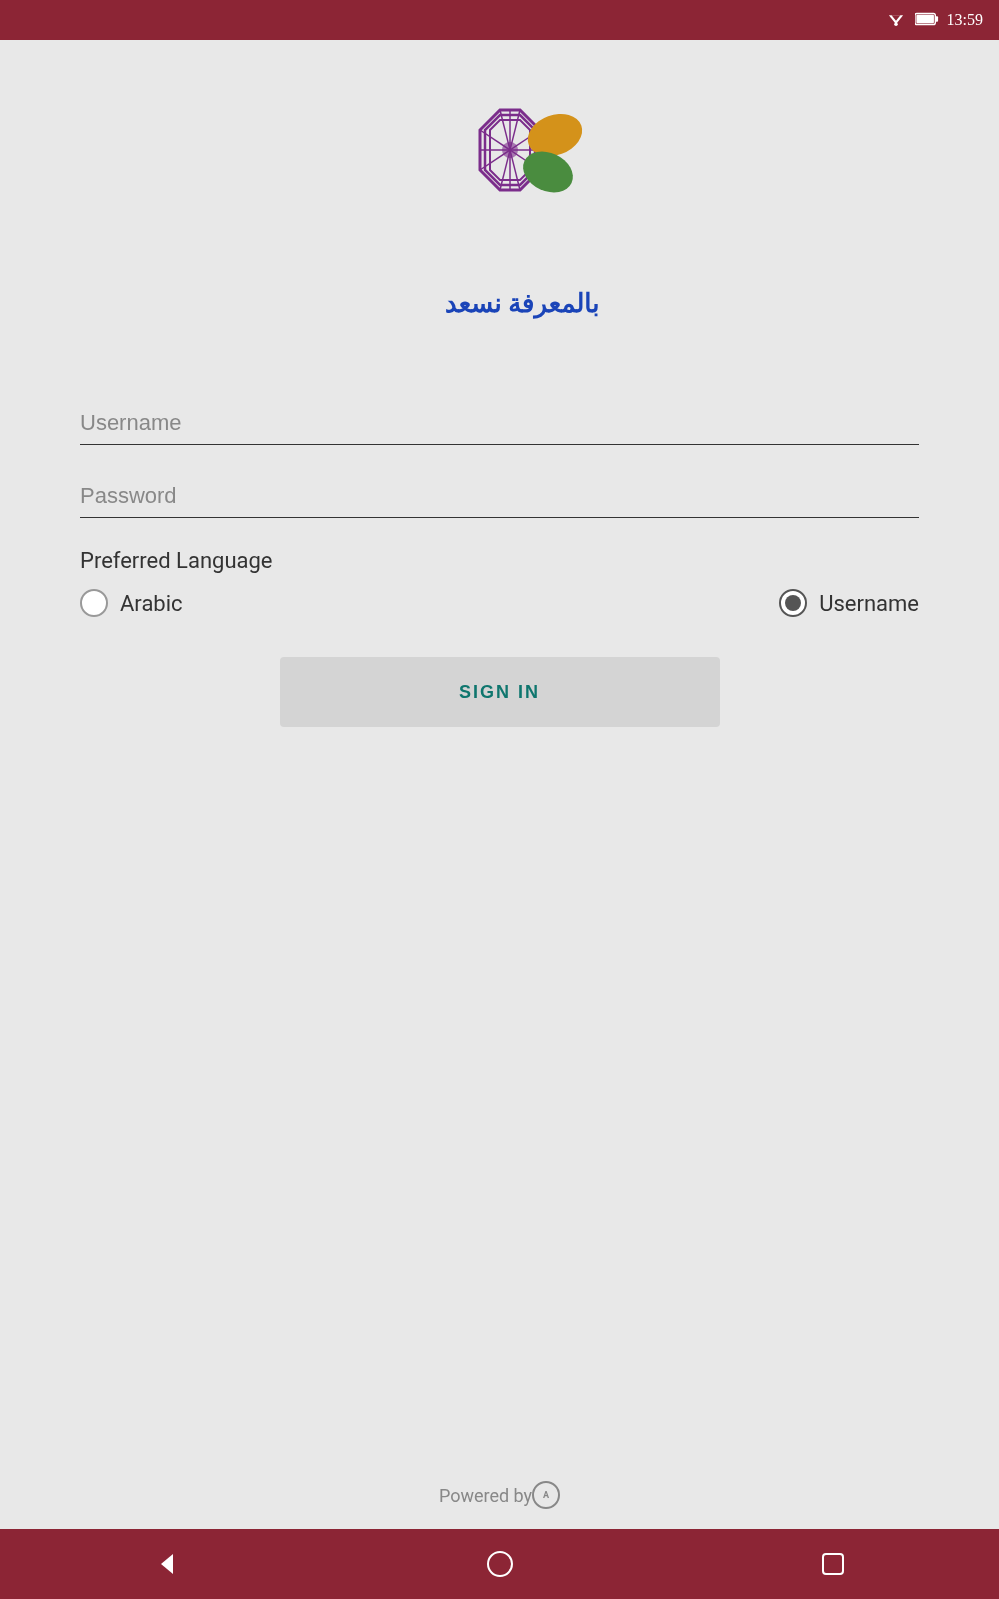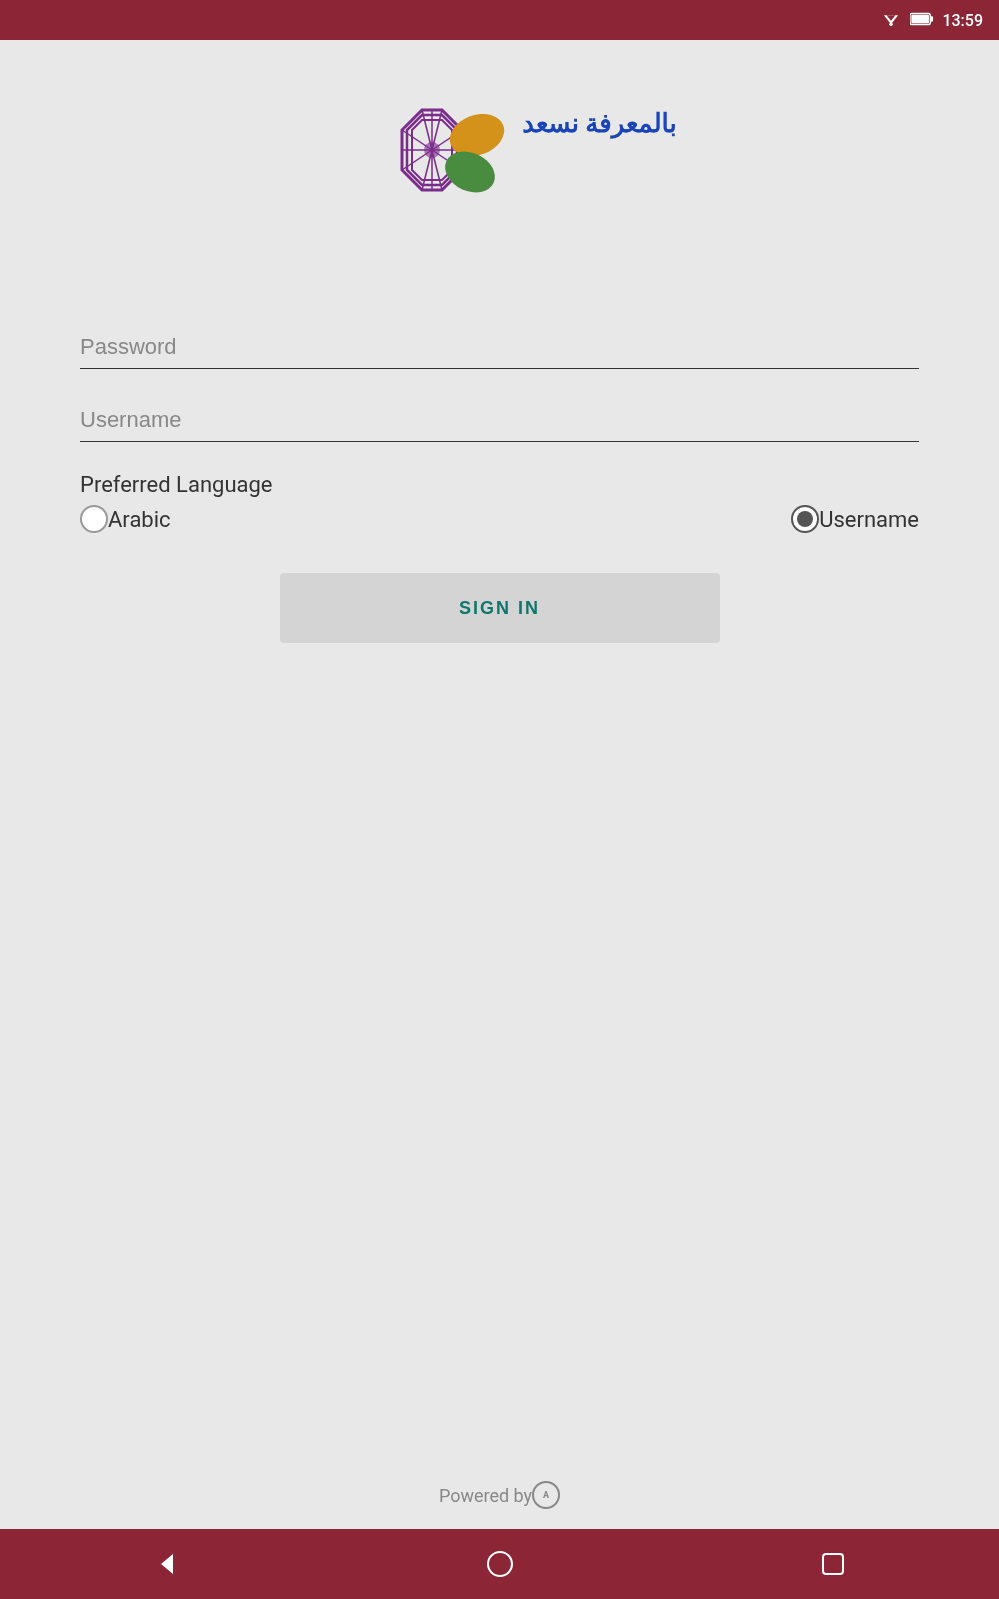--- a/index.html
+++ b/index.html
@@ -27,38 +27,39 @@
     .status-bar-right {
       display: flex;
       align-items: center;
       gap: 8px;
       color: white;
     }
     .status-time {
       font-size: 16px;
       font-weight: 500;
       color: white;
+      font-family: Liberation Serif, serif;
     }
 
     
     .main-content {
       flex: 1;
       display: flex;
       flex-direction: column;
       align-items: center;
       padding: 60px 80px 0 80px;
       background: #e8e8e8;
     }
 
     
     .logo-container {
       display: flex;
-      flex-direction: row;
-      align-items: flex-start;
-      margin-bottom: 46px;
+      flex-direction: column;
+      align-items: flex-end;
+      margin-bottom: 84px;
     }
 
     .logo-svg {
       width: 200px;
       height: 180px;
     }
 
     .logo-text {
       font-size: 26px;
       color: #1a44b8;
@@ -96,33 +97,34 @@
     
     .language-section {
       width: 100%;
       max-width: 860px;
       margin-bottom: 40px;
     }
 
     .language-label {
       font-size: 22px;
       color: #333;
-      margin-bottom: 8px;
+      margin-bottom: 16px;
       display: block;
     }
 
     .language-options {
       display: flex;
       justify-content: space-between;
       align-items: center;
     }
 
     .radio-option {
       display: flex;
       align-items: center;
+      gap: 12px;
       cursor: pointer;
     }
 
     .radio-btn {
       width: 28px;
       height: 28px;
       border-radius: 50%;
       border: 2px solid #999;
       background: white;
       display: flex;
@@ -263,25 +265,25 @@
         <ellipse cx="95" cy="25" rx="28" ry="20" fill="#d4921a" transform="rotate(-20, 95, 25)"></ellipse>
 
         <ellipse cx="88" cy="62" rx="26" ry="19" fill="#4a8c3f" transform="rotate(25, 88, 62)"></ellipse>
       </g>
     </svg>
     <div class="logo-text">بالمعرفة نسعد</div>
   </div>
 
   <div class="form-container">
     <div class="input-group">
+      <input type="text" class="text-input" placeholder="Username" style="">
+    </div>
+
+    <div class="input-group">
       <input type="password" class="text-input" placeholder="Password" style="">
-    </div>
-
-    <div class="input-group">
-      <input type="text" class="text-input" placeholder="Username" style="">
     </div>
   </div>
 
   <div class="language-section">
     <span class="language-label">Preferred Language</span>
     <div class="language-options">
 
       <div class="radio-option">
         <div class="radio-btn"></div>
         <span class="radio-text">Arabic</span>

